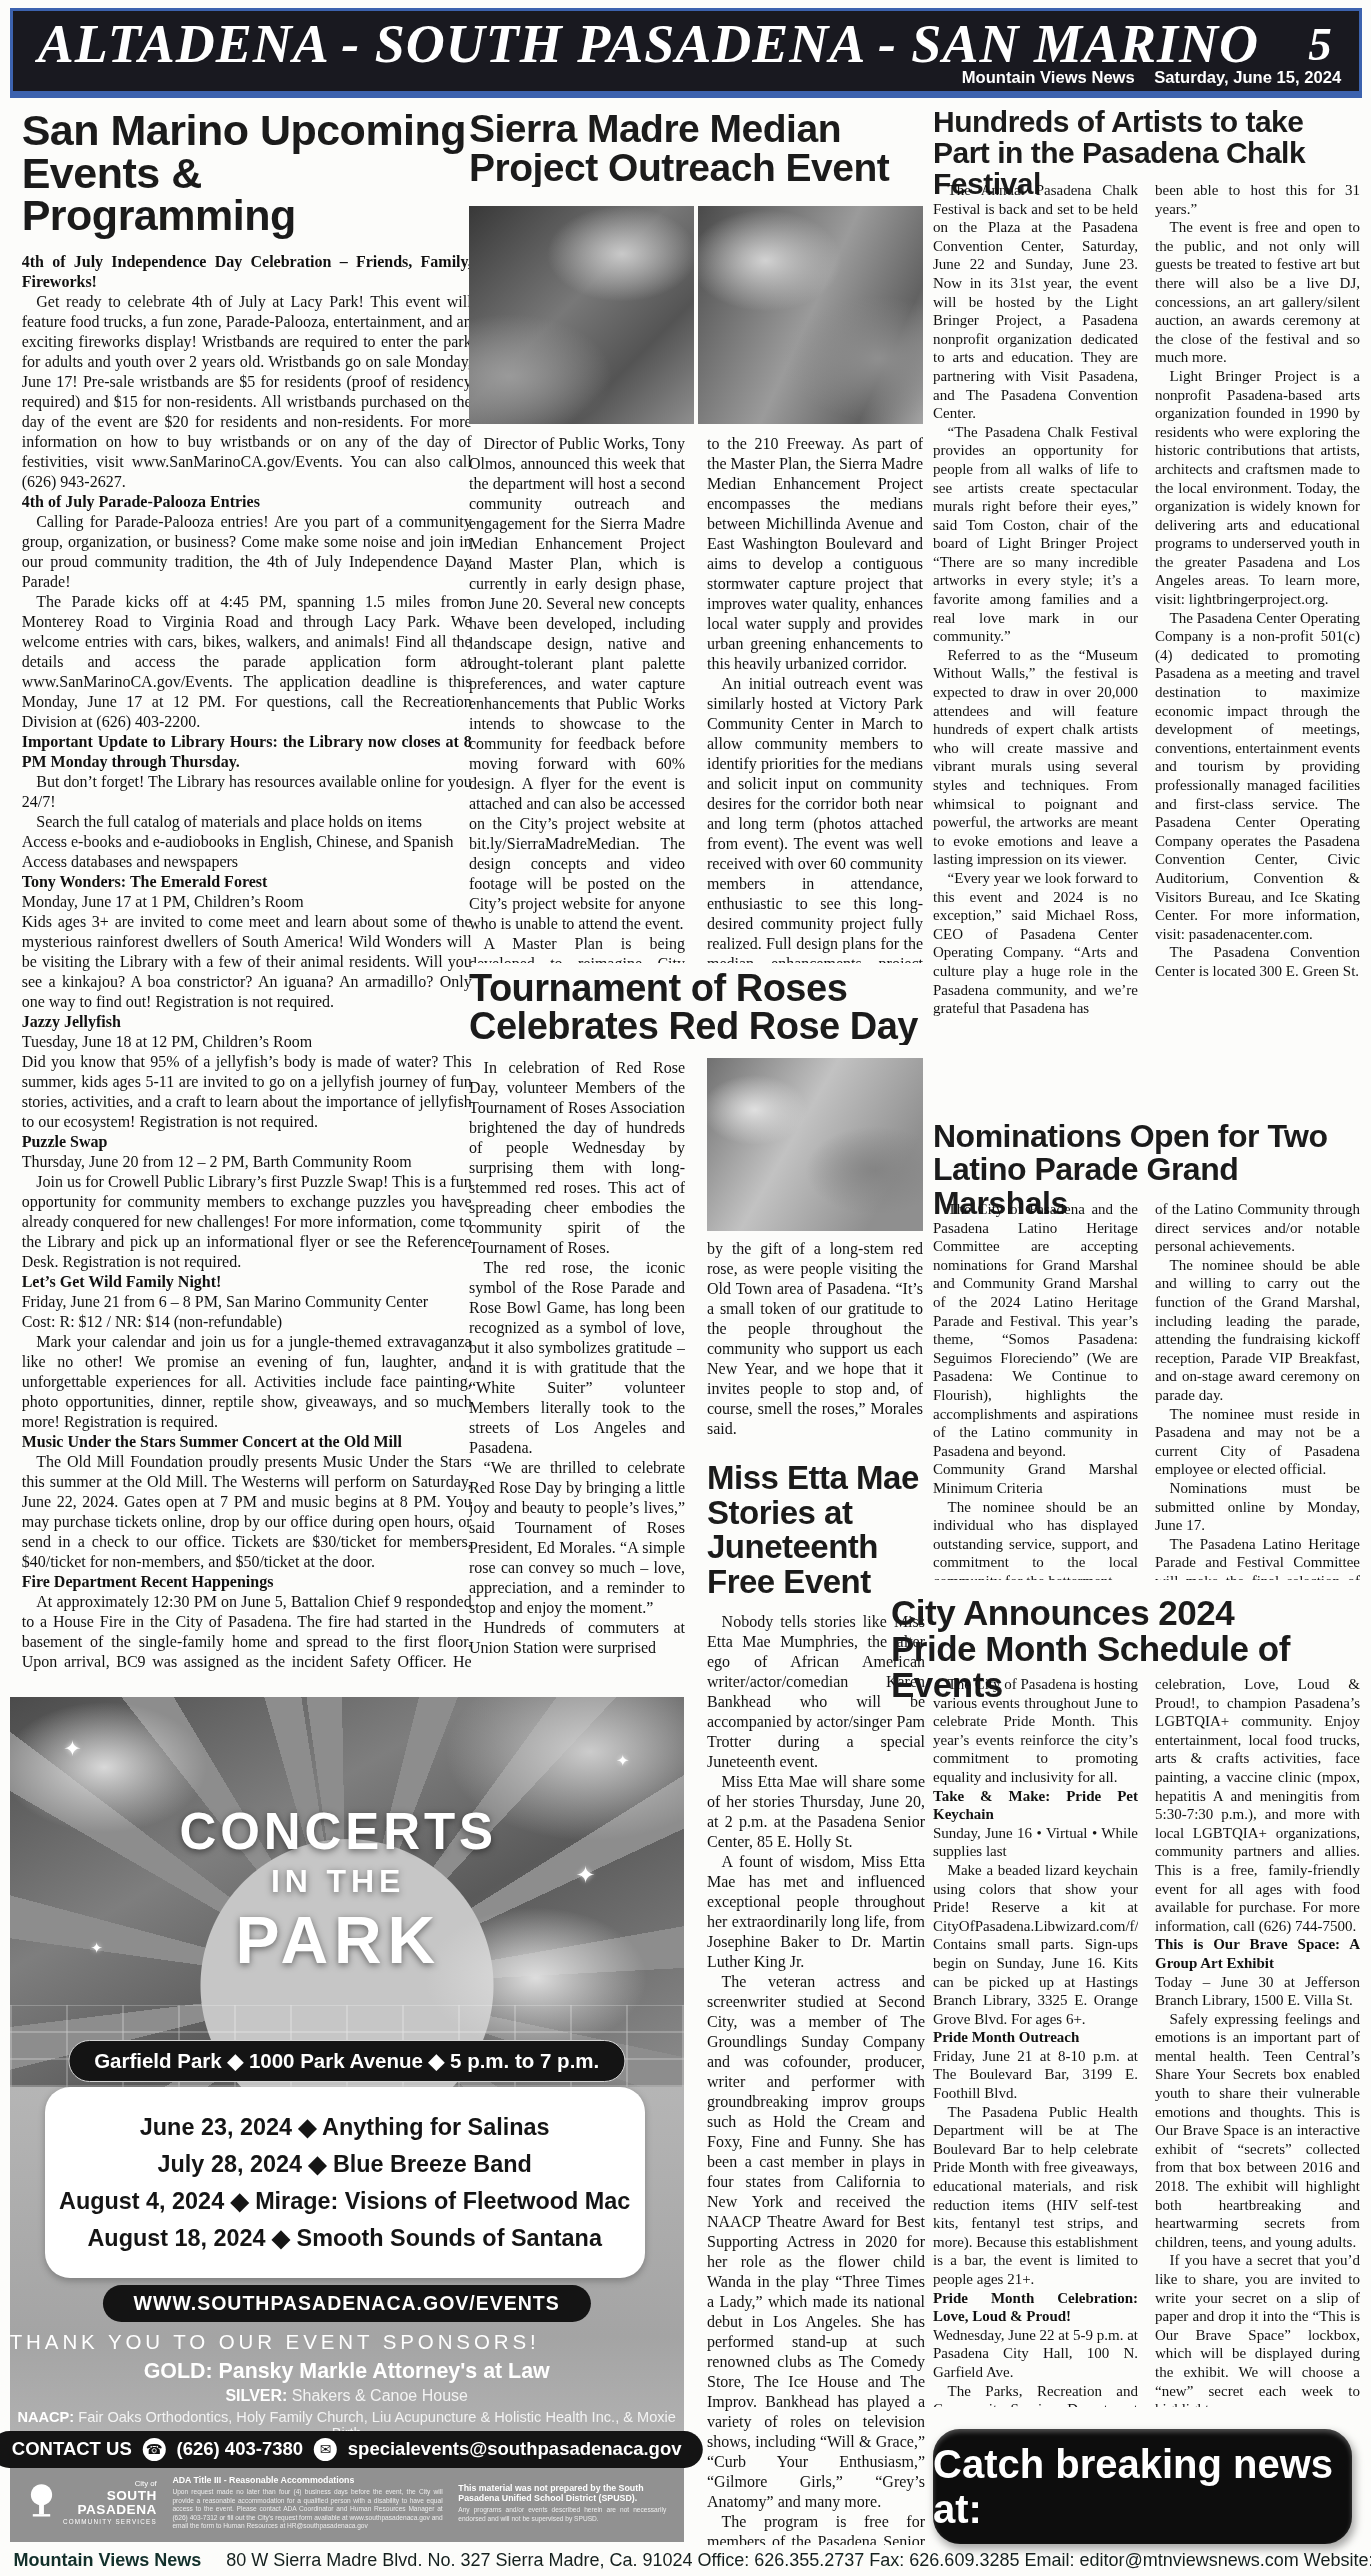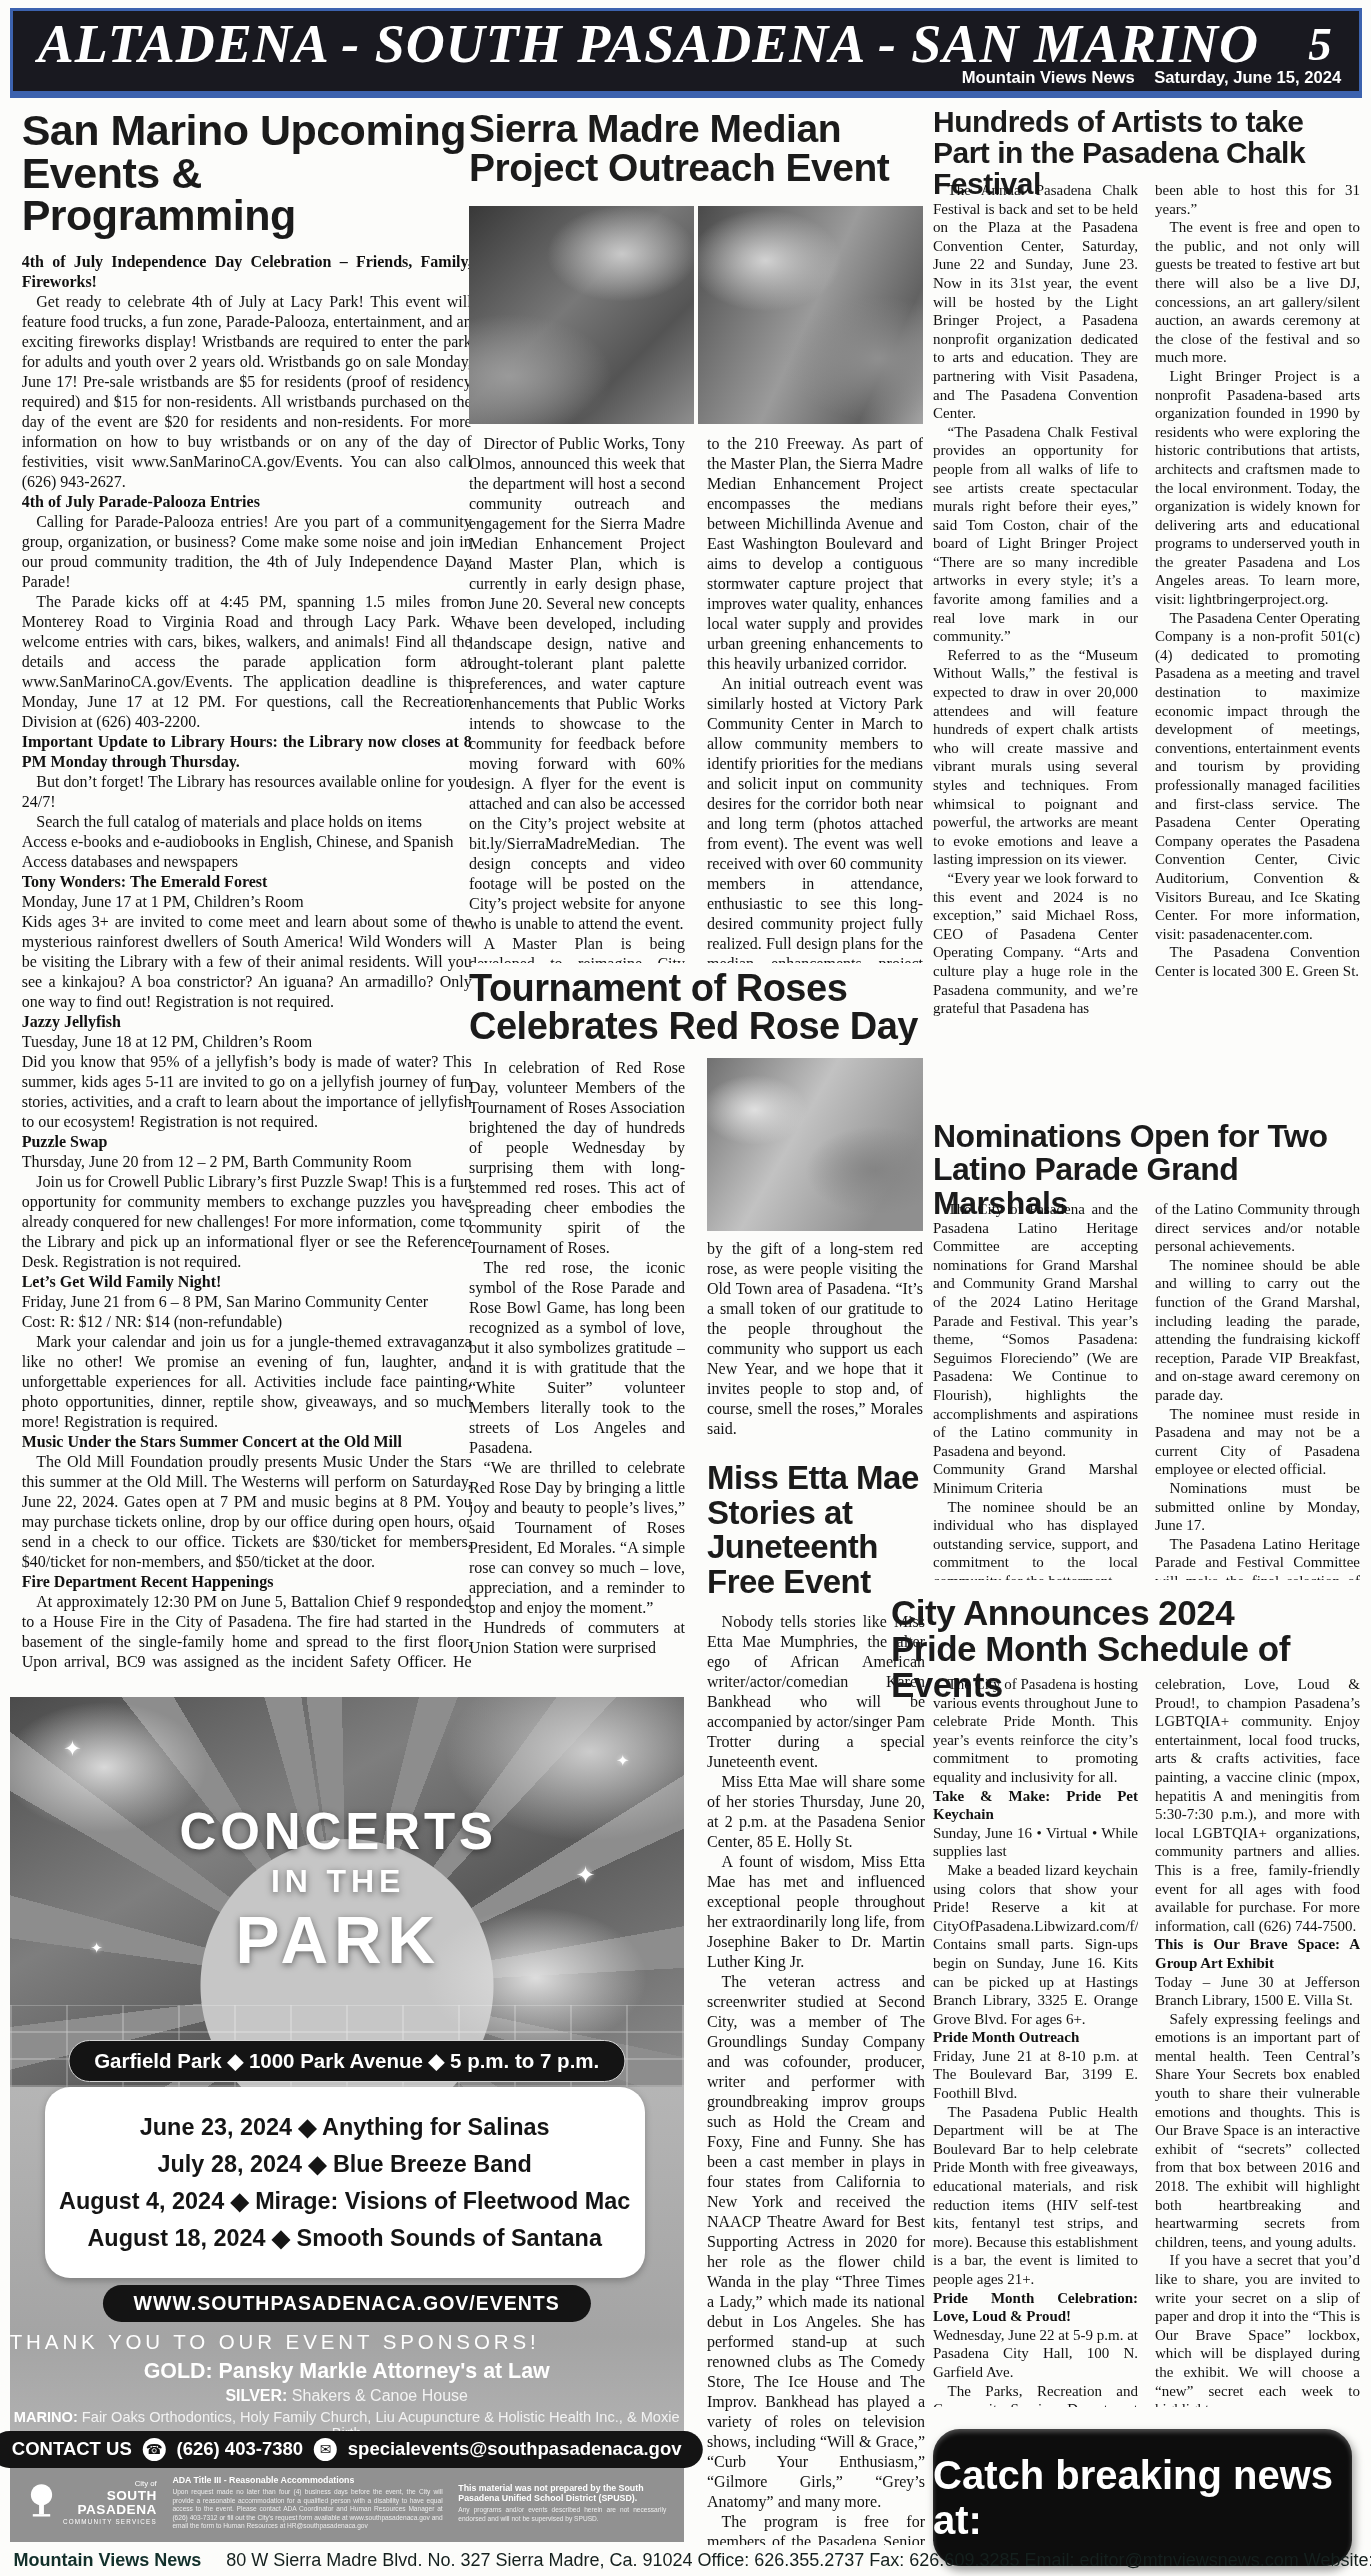--- a/index.html
+++ b/index.html
@@ -111,21 +111,21 @@
   .logo-stack{display:flex;flex-direction:column;line-height:1.05;align-items:flex-end;}
   .logo-cityof{font-size:7.8px;}
   .logo-big{font-size:13.6px;font-weight:700;letter-spacing:0.5px;}
   .logo-small{font-size:6.3px;letter-spacing:1.2px;margin-top:1.9px;}
   .ada-block{flex:1.3;}
   .spusd-block{flex:1;}
   .tiny-title{font:700 8.8px/1.25 "Liberation Sans",sans-serif;color:#ffffff;margin:0 0 1.9px 0;}
   .tiny-text{font:400 6.6px/1.3 "Liberation Sans",sans-serif;color:#ededed;text-align:justify;margin:0;}
 
   
-  #breaking{position:absolute;left:933px;top:2429px;width:419px;height:137px;background:#0d0d0d;border-radius:27px;
+  #breaking{position:absolute;left:933px;top:2429px;width:419px;height:115px;background:#0d0d0d;border-radius:27px;
       color:#ffffff;display:flex;flex-direction:column;align-items:center;justify-content:center;
       font-family:"Liberation Sans",sans-serif;font-weight:700;
       box-shadow:inset 0 2.9px 4.9px rgba(255,255,255,.28), 2.9px 4.9px 8.8px rgba(0,0,0,.35);cursor:pointer;}
   #breaking .bl1{font-size:40px;}
   #breaking .bl2{font-size:40px;}
 
   
   #footer{position:absolute;left:13.6px;top:2550px;width:1348px;font-family:"Liberation Sans",sans-serif;
       font-size:18px;color:#15201e;white-space:nowrap;}
   #footer .fp{font-weight:700;margin-right:25px;color:#12302b;}
@@ -278,21 +278,21 @@
     <div id="ad-events">
         <div class="ad-event">June 23, 2024  ◆  Anything for Salinas</div>
         <div class="ad-event">July 28, 2024  ◆  Blue Breeze Band</div>
         <div class="ad-event">August 4, 2024  ◆  Mirage: Visions of Fleetwood Mac</div>
         <div class="ad-event">August 18, 2024  ◆  Smooth Sounds of Santana</div>
       </div>
     <div class="pill" id="ad-web">WWW.SOUTHPASADENACA.GOV/EVENTS</div>
     <div id="ad-thanks">THANK YOU TO OUR EVENT SPONSORS!</div>
     <div id="ad-gold">GOLD: Pansky Markle Attorney's at Law</div>
     <div id="ad-silver"><b>SILVER:</b><span> Shakers &amp; Canoe House</span></div>
-    <div id="ad-bronze"><b>MARINO:</b><span> Fair Oaks Orthodontics, Holy Family Church, Liu Acupuncture &amp; Holistic Health Inc., &amp; Moxie Birth</span></div>
+    <div id="ad-bronze"><b>NAACP:</b><span> Fair Oaks Orthodontics, Holy Family Church, Liu Acupuncture &amp; Holistic Health Inc., &amp; Moxie Birth</span></div>
     <div class="pill" id="ad-contact">
       <span>CONTACT US</span>
       <span class="icon-circle">☎</span>
       <span>(626) 403-7380</span>
       <span class="icon-circle">✉</span>
       <span>specialevents@southpasadenaca.gov</span>
     </div>
     <div id="ad-ada">
       <div class="ad-logo">
         <svg width="29" height="41" viewBox="0 0 30 42">

